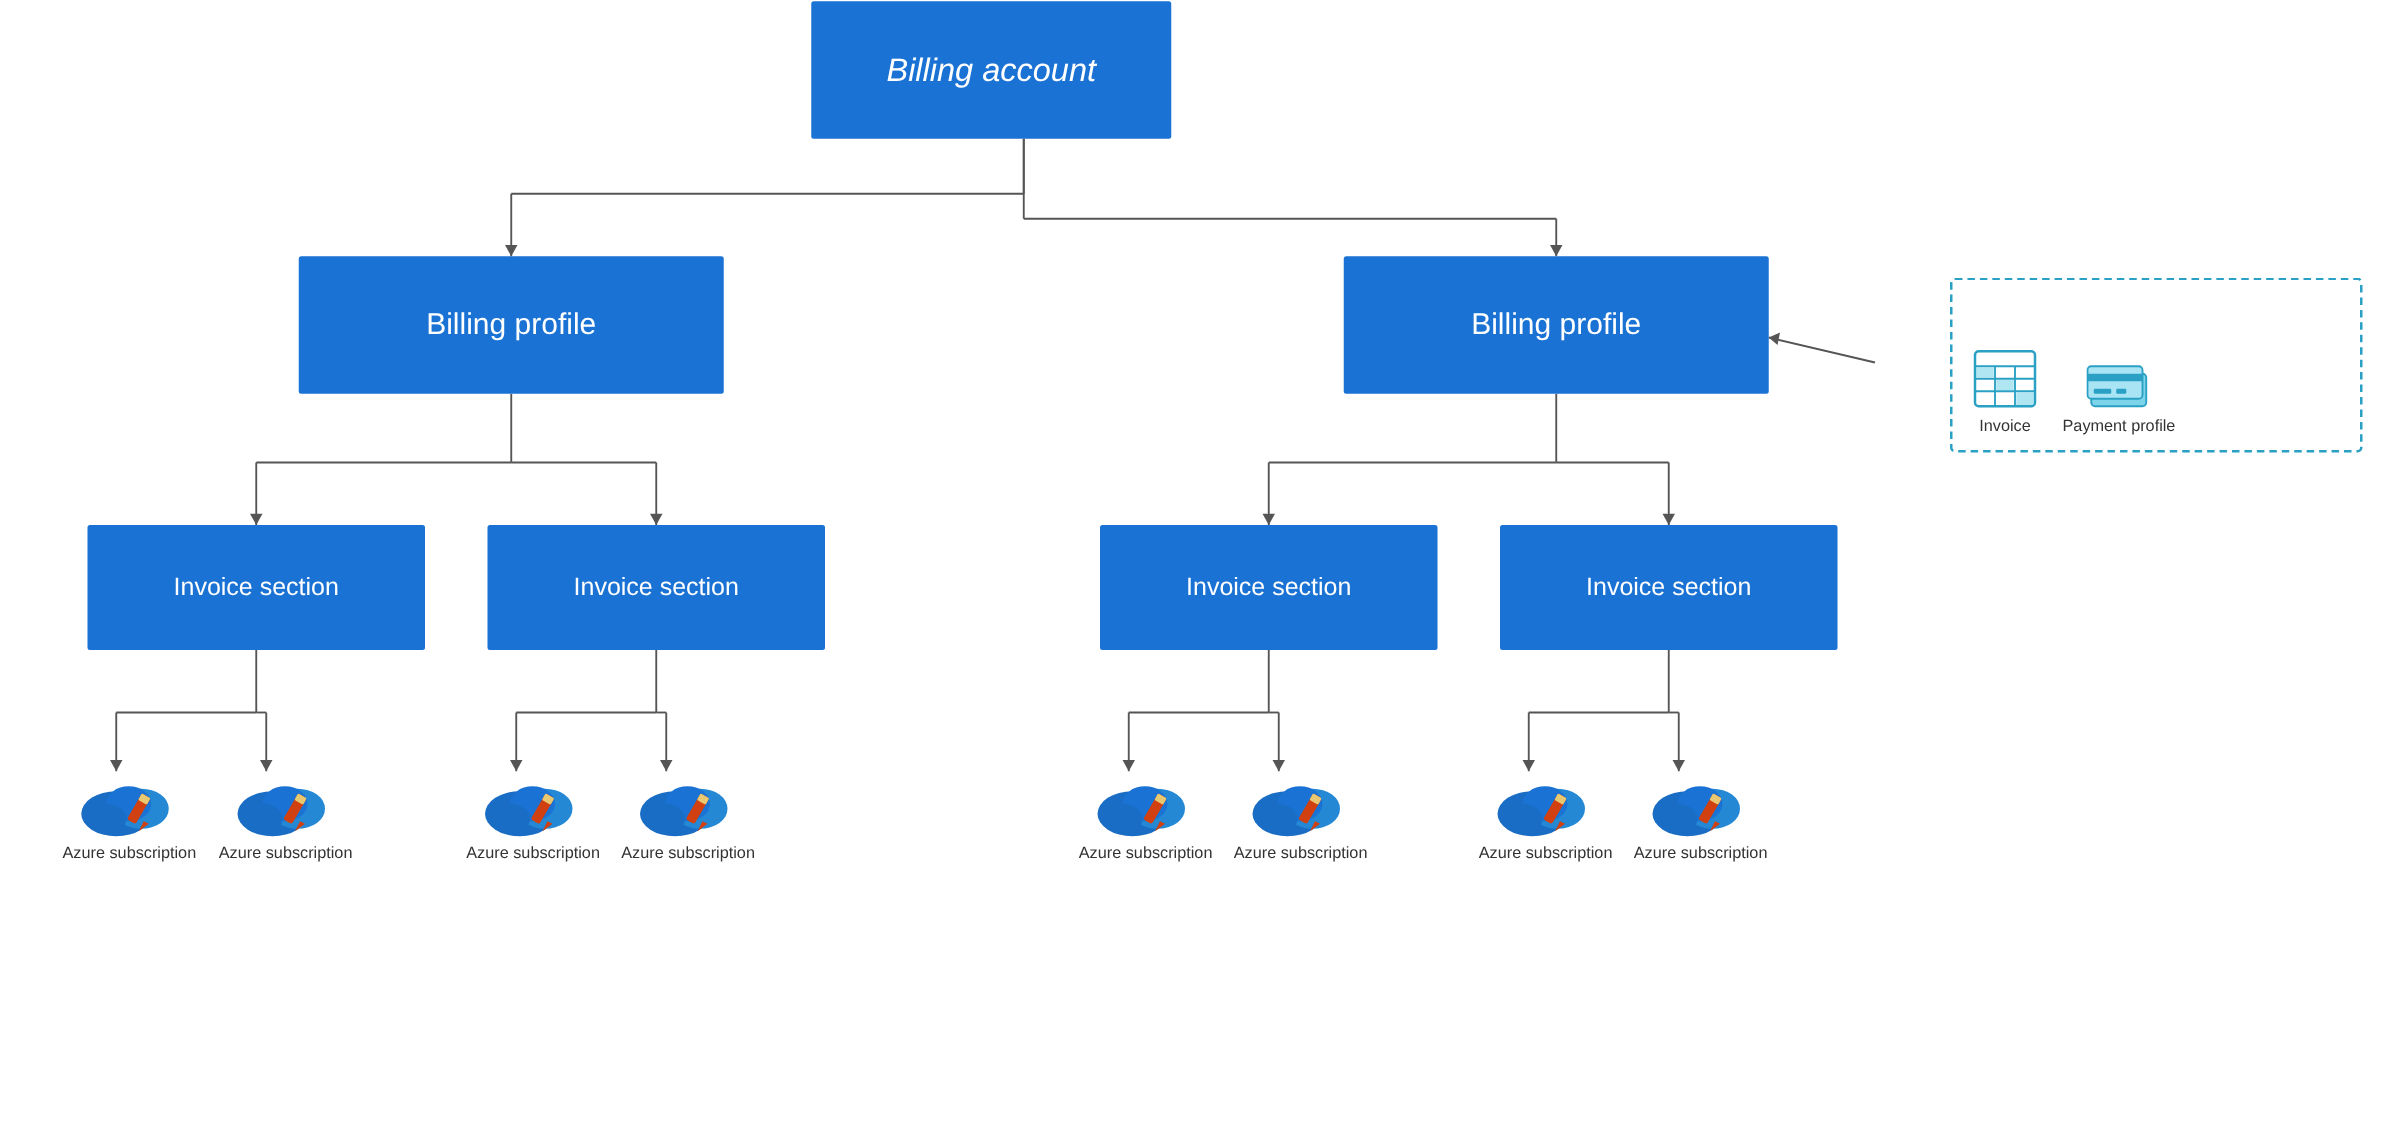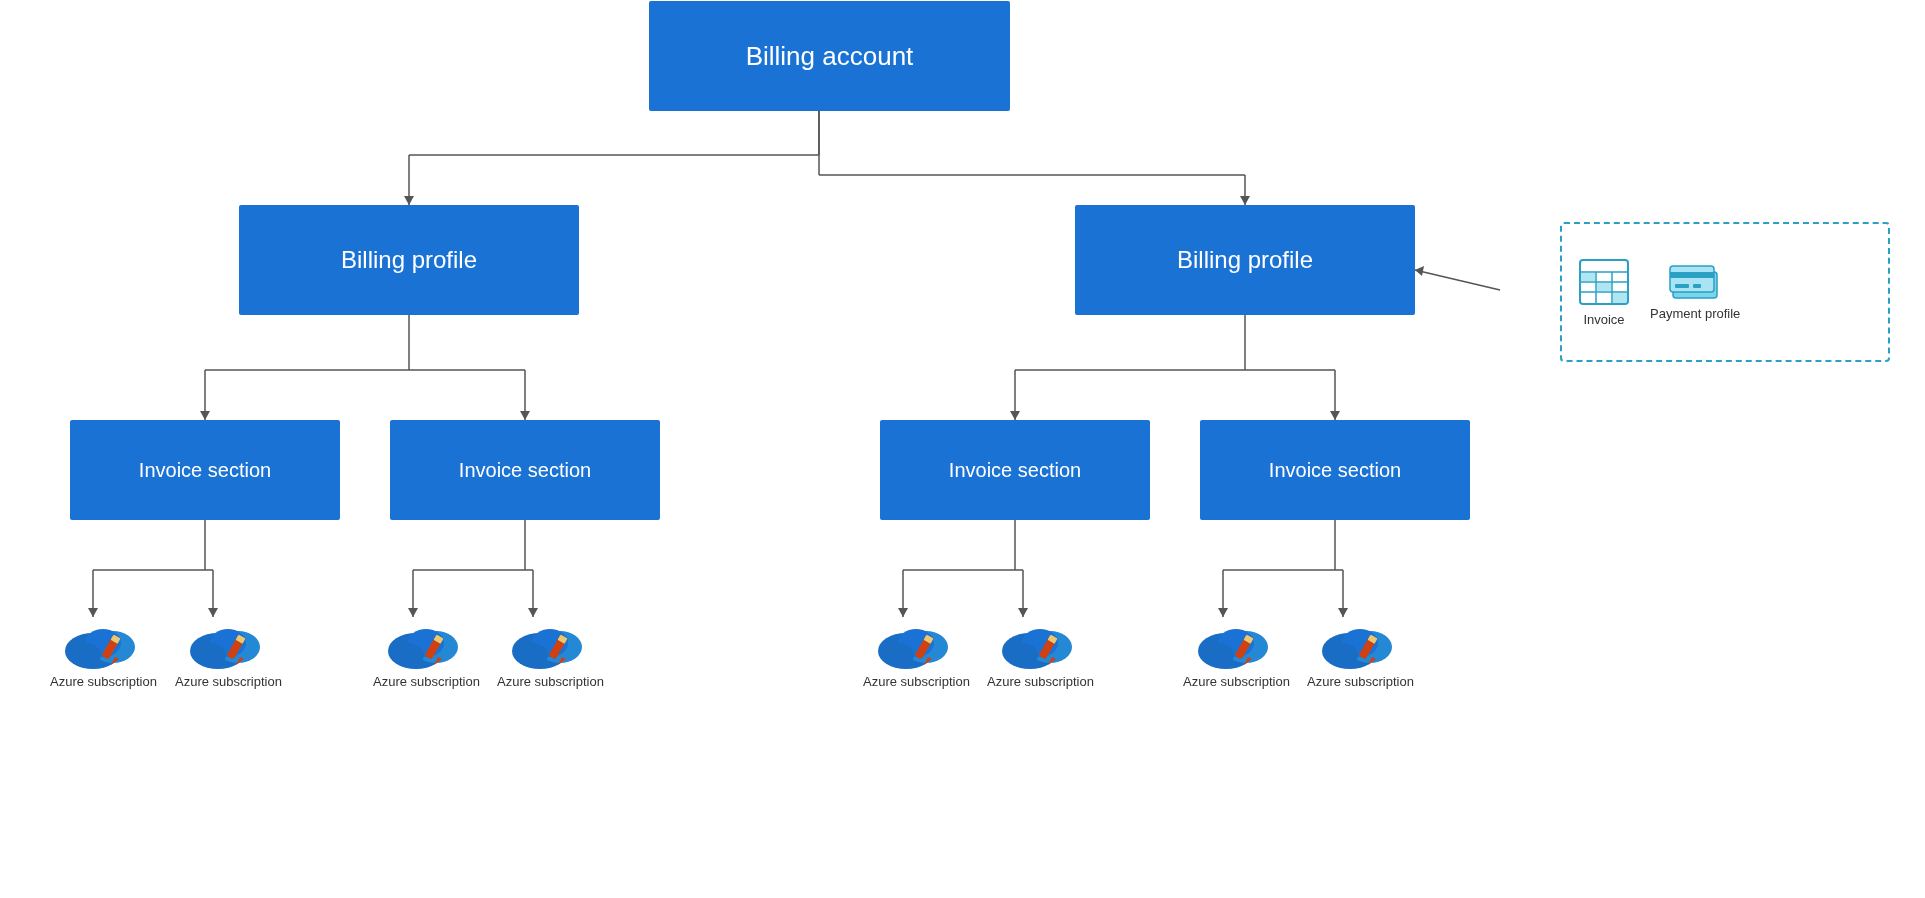--- a/index.html
+++ b/index.html
@@ -65,21 +65,21 @@
 
     
     .callout-box {
       position: absolute;
       border: 2px dashed #2aa0c4;
       border-radius: 4px;
       background: #fff;
       padding: 12px 16px;
       display: flex;
       flex-direction: row;
-      align-items: center;
+      align-items: flex-end;
       gap: 20px;
     }
 
     .callout-item {
       display: flex;
       flex-direction: column;
       align-items: center;
       gap: 6px;
     }
 
@@ -164,21 +164,21 @@
     <line x1="1223" y1="570" x2="1223" y2="617" stroke="#555" stroke-width="1.5"></line>
     <polygon points="1223,617 1218,608 1228,608" fill="#555"></polygon>
     <line x1="1343" y1="570" x2="1335" y2="570" stroke="#555" stroke-width="1.5"></line>
     <line x1="1343" y1="570" x2="1343" y2="617" stroke="#555" stroke-width="1.5"></line>
     <polygon points="1343,617 1338,608 1348,608" fill="#555"></polygon>
 
     <line x1="1500" y1="290" x2="1415" y2="270" stroke="#555" stroke-width="1.5"></line>
     <polygon points="1415,270 1424,266 1422,276" fill="#555"></polygon>
   </svg>
 
-  <div class="box" style="left:649px; top:1px; width:361px; height:110px; font-size:26px;">
+  <div class="box" style="left:649px; top:1px; width:288px; height:110px; font-size:26px;font-style:italic;">
     <span>Billing account</span>
   </div>
 
   <div class="box" style="left:239px; top:205px; width:340px; height:110px; font-size:24px;">
     <span>Billing profile</span>
   </div>
 
   <div class="box" style="left:1075px; top:205px; width:340px; height:110px; font-size:24px;">
     <span>Billing profile</span>
   </div>

